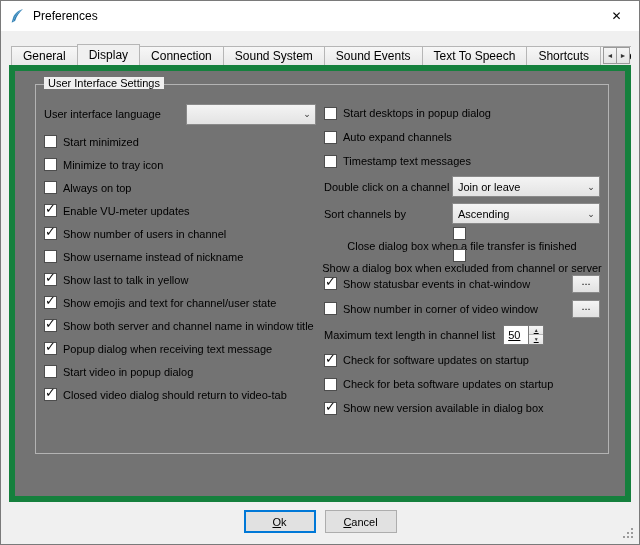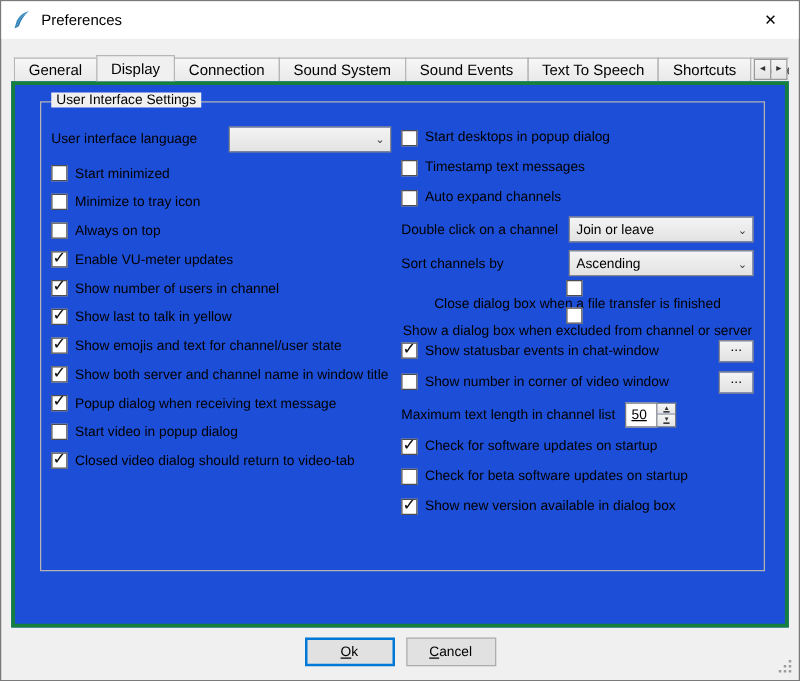--- a/index.html
+++ b/index.html
@@ -24,21 +24,21 @@
   .tab + .tab { margin-left:-1px; }
   .tab.selected { height:22px; line-height:21px; margin-bottom:-1px;
                   background:#f0f0f0; position:relative; z-index:3; }
   .tab-scroller { position:absolute; top:46px; right:9px; z-index:5; display:flex; }
   .ts-btn { width:14px; height:17px; border:1px solid #9a9a9a;
             background:linear-gradient(#f5f5f5,#e4e4e4);
             display:flex; align-items:center; justify-content:center; font-size:7px; color:#333; }
   .ts-btn + .ts-btn { margin-left:-1px; }
   
   .pane { position:absolute; left:8px; right:8px; top:64px; bottom:42px;
-          border:3px solid #15803d; background:#1d4ed8; z-index:1; }
+          border:6px solid #15803d; background:#737373; z-index:1; }
   .groupbox { position:absolute; left:20px; right:16px; top:13px; bottom:42px; border:1px solid #b3b3b3; }
   .groupbox-title { position:absolute; top:-8px; left:8px; background:#f0f0f0; padding:0 4px; }
   .group-content { display:flex; padding:16px 8px 0 8px; height:100%; }
   .col-left { width:272px; flex:none; }
   .col-right { flex:1; margin-left:8px; min-width:0; }
   
   .row { display:flex; align-items:center; height:23px; white-space:nowrap; }
   .row-lang { height:26px; margin-bottom:3px; justify-content:space-between; }
   .r-row { height:24px; }
   .r-combo-row { height:27px; justify-content:space-between; }
@@ -158,20 +158,24 @@
               </span>
             <span class="lbl">Enable VU-meter updates</span>
           </div>
           <div class="row">
             <span class="cb checked">
                 <span class="glyph">✓</span>
               </span>
             <span class="lbl">Show number of users in channel</span>
           </div>
           <div class="row">
+            <span class="cb"></span>
+            <span class="lbl">Show username instead of nickname</span>
+          </div>
+          <div class="row">
             <span class="cb checked">
                 <span class="glyph">✓</span>
               </span>
             <span class="lbl">Show last to talk in yellow</span>
           </div>
           <div class="row">
             <span class="cb checked">
                 <span class="glyph">✓</span>
               </span>
             <span class="lbl">Show emojis and text for channel/user state</span>
@@ -200,25 +204,25 @@
           </div>
         </div>
 
         <div class="col-right">
           <div class="row r-row">
             <span class="cb"></span>
             <span class="lbl">Start desktops in popup dialog</span>
           </div>
           <div class="row r-row">
             <span class="cb"></span>
+            <span class="lbl">Auto expand channels</span>
+          </div>
+          <div class="row r-row">
+            <span class="cb"></span>
             <span class="lbl">Timestamp text messages</span>
-          </div>
-          <div class="row r-row">
-            <span class="cb"></span>
-            <span class="lbl">Auto expand channels</span>
           </div>
 
           <div class="row r-combo-row">
             <span class="lbl">Double click on a channel</span>
             <div class="combo combo-lg">
               <span class="combo-val">Join or leave</span>
               <span class="combo-arrow">⌄</span>
             </div>
           </div>
           <div class="row r-combo-row">

